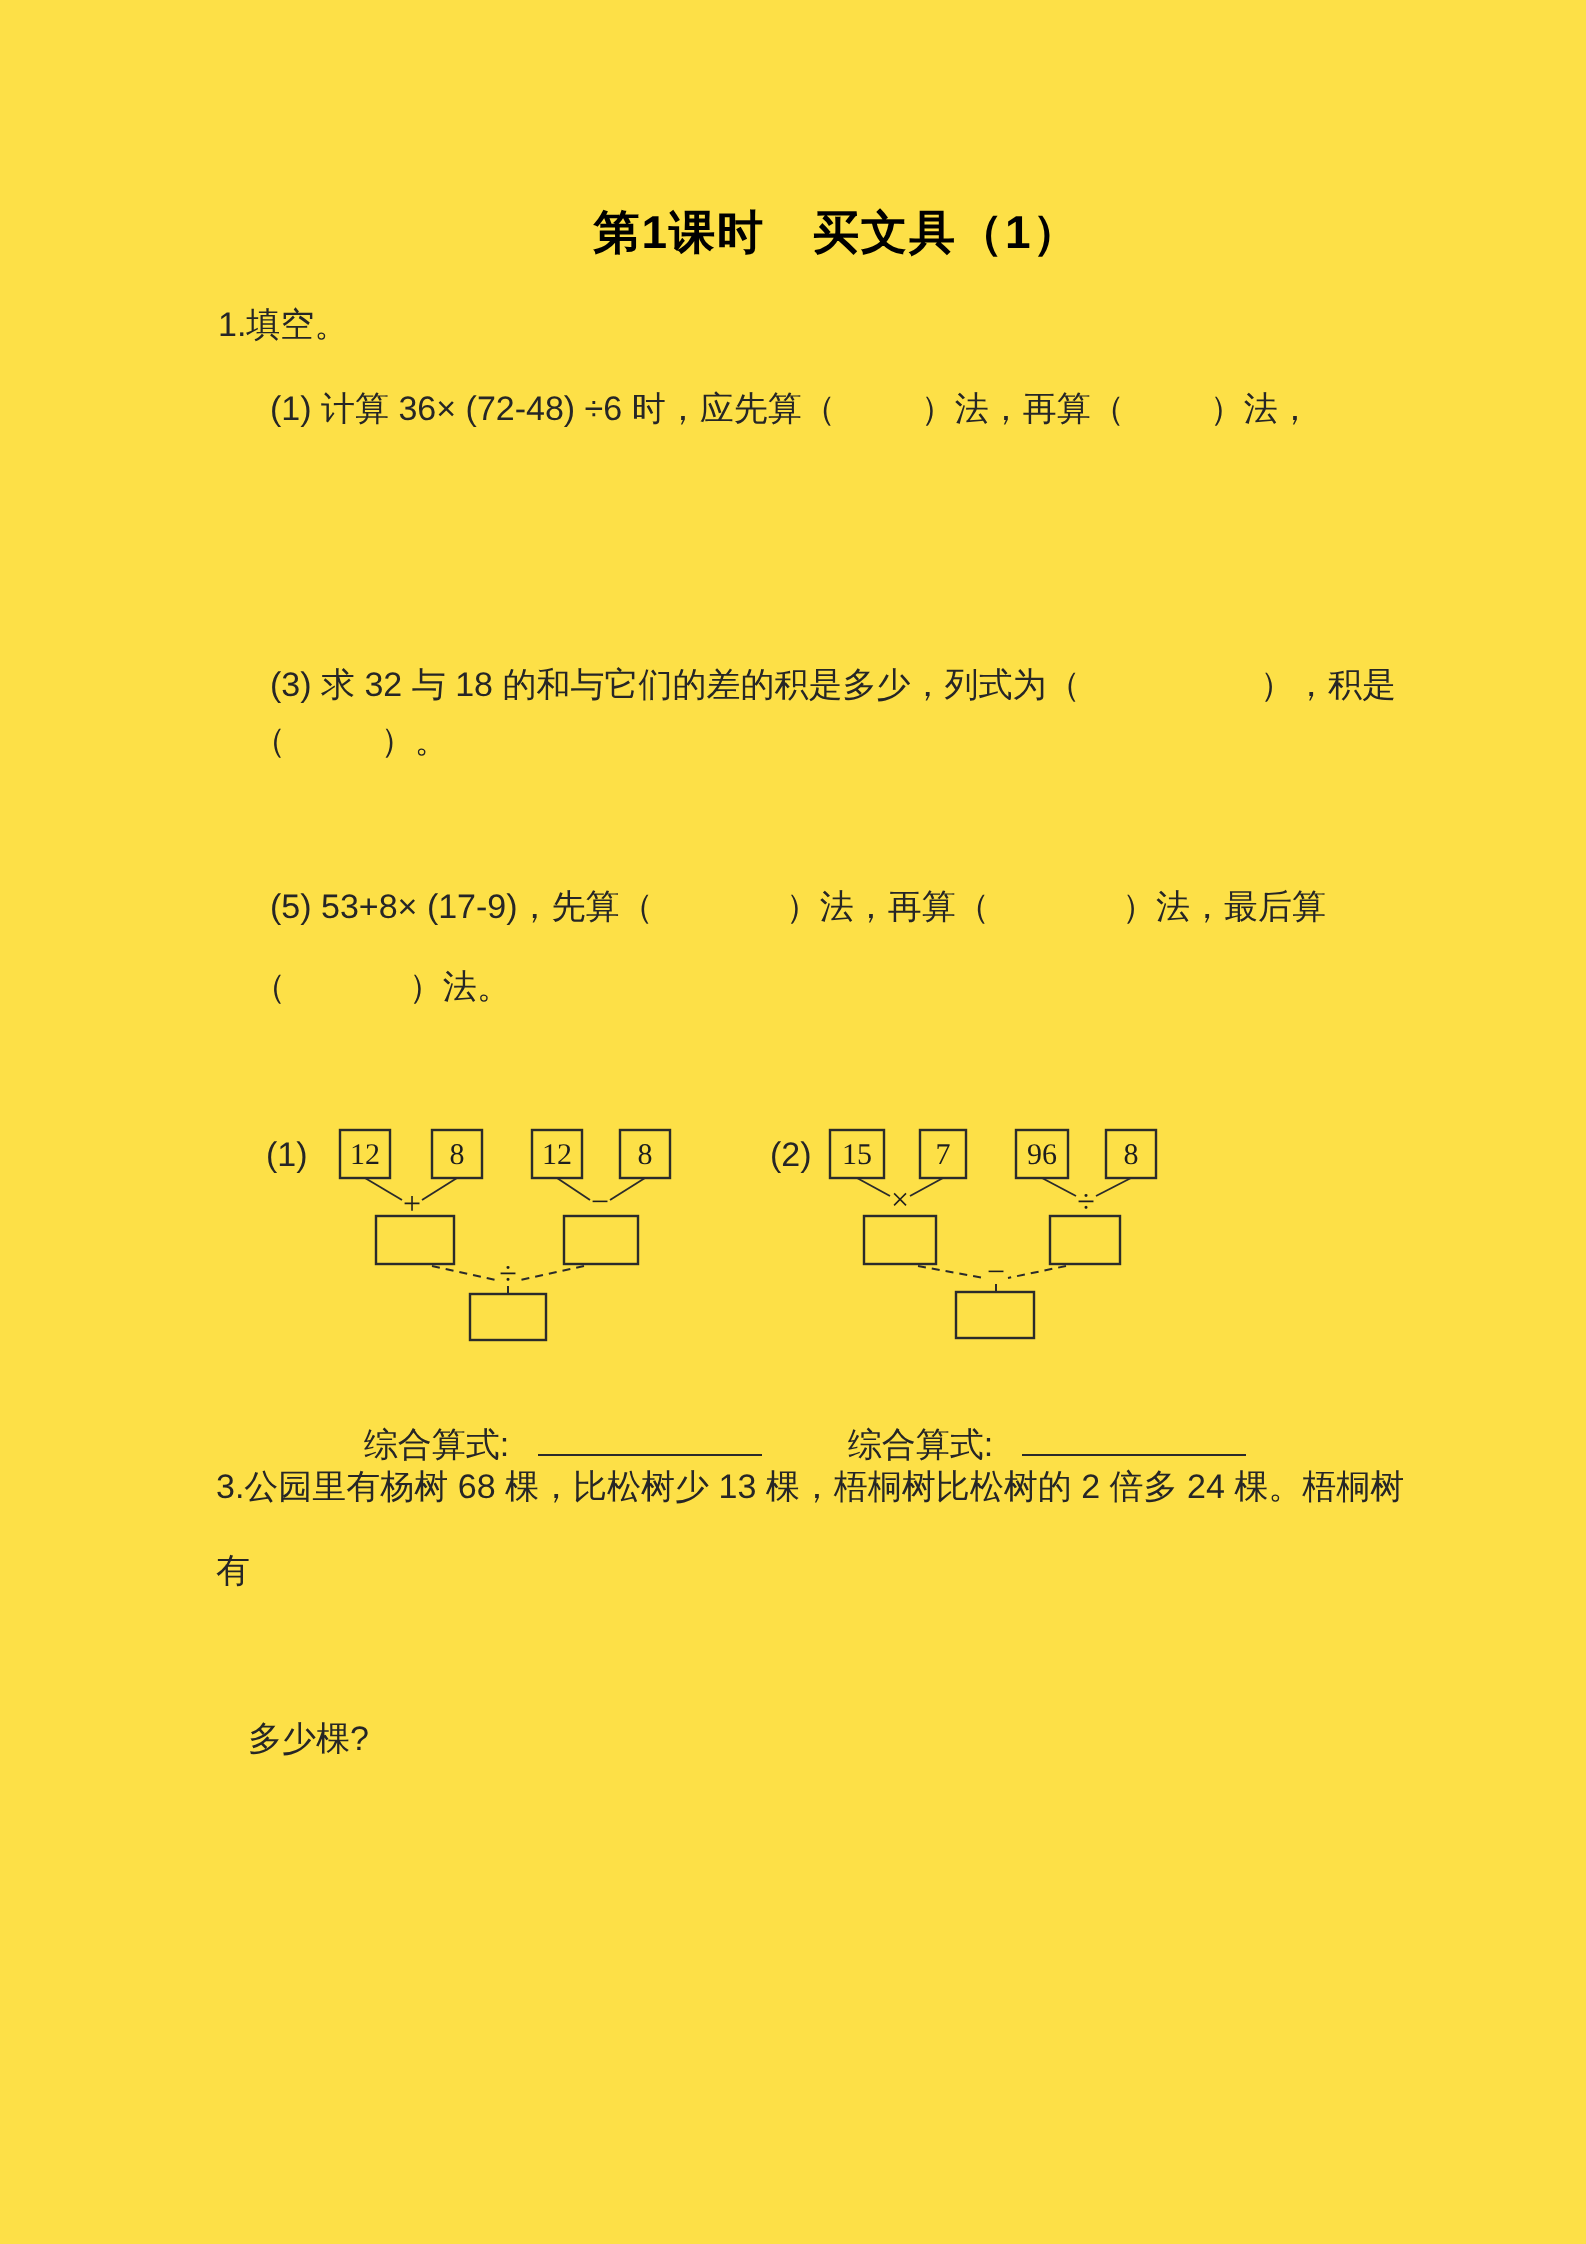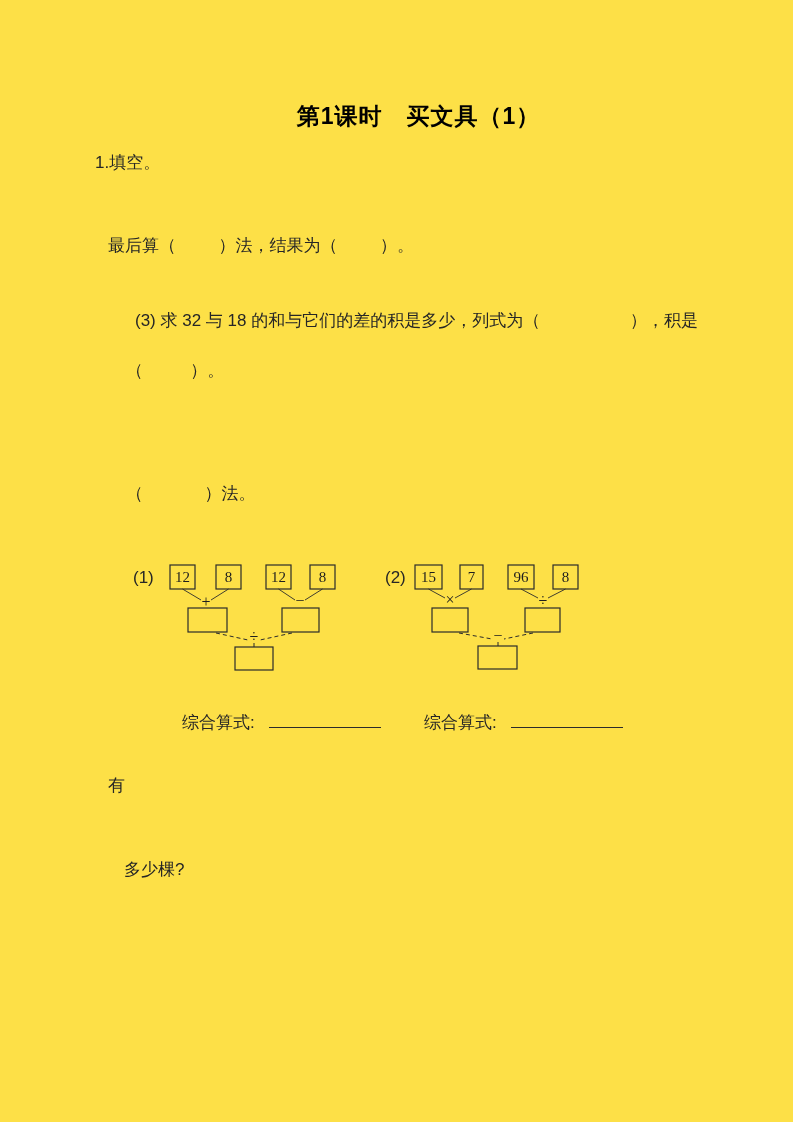--- a/index.html
+++ b/index.html
@@ -30,24 +30,25 @@
     border-bottom:1.4px solid #2b2b2b;
   }
 </style>
 </head>
 <body>
 
 <div class="page">
 
   <h1 class="title">第1课时　买文具（1）</h1>
 
-  <div class="line" style="top:152px;left:95px">1.填空。</div>
-  <div class="line" style="top:235px;left:108px">最后算（         ）法，结果为（         ）。</div>
-  <div class="line" style="top:310px;left:135px">(3) 求 32 与 18 的和与它们的差的积是多少，列式为（                   ），积是</div>
+  <div class="line" style="top:152px;left:109px">1.填空。</div>
+  <div class="line" style="top:194px;left:135px">(1) 计算 36× (72-48) ÷6 时，应先算（         ）法，再算（         ）法，</div>
+  <div class="line" style="top:332px;left:135px">(3) 求 32 与 18 的和与它们的差的积是多少，列式为（                   ），积是</div>
   <div class="line" style="top:360px;left:126px">（          ）。</div>
+  <div class="line" style="top:443px;left:135px">(5) 53+8× (17-9)，先算（              ）法，再算（              ）法，最后算</div>
   <div class="line" style="top:483px;left:126px">（             ）法。</div>
 
 
   <div class="line" style="top:567px;left:133px">(1)</div>
   <svg class="diag" style="left:168px;top:563px" width="172" height="112" viewBox="0 0 172 112">
     <rect x="2" y="2" width="25" height="24"></rect>
     <rect x="48" y="2" width="25" height="24"></rect>
     <rect x="98" y="2" width="25" height="24"></rect>
     <rect x="142" y="2" width="25" height="24"></rect>
     <text x="14.5" y="19">12</text>
@@ -94,16 +95,17 @@
     <rect x="65" y="83" width="39" height="23"></rect>
   </svg>
 
   <div class="line" style="top:691px;left:163px">
     <span>综合算式:</span><span class="uline"></span>
   </div>
   <div class="line" style="top:691px;left:405px">
     <span>综合算式:</span><span class="uline"></span>
   </div>
 
+  <div class="line" style="top:733px;left:108px">3.公园里有杨树 68 棵，比松树少 13 棵，梧桐树比松树的 2 倍多 24 棵。梧桐树</div>
   <div class="line" style="top:775px;left:108px">有</div>
   <div class="line" style="top:859px;left:124px">多少棵?</div>
 
 </div>
 
 </body></html>

